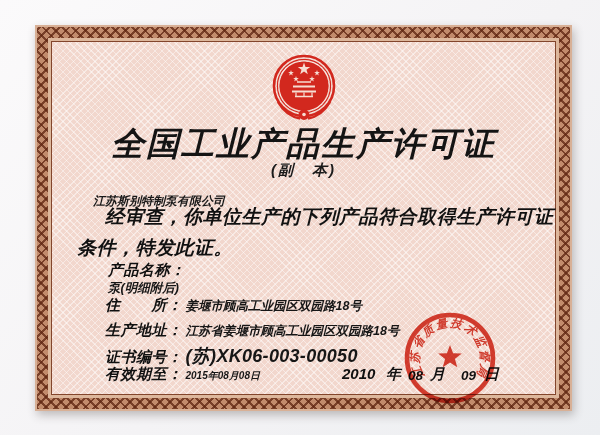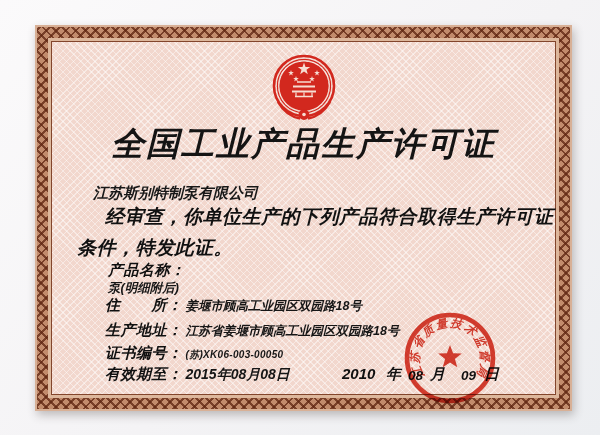--- a/index.html
+++ b/index.html
@@ -40,33 +40,33 @@
   .abs{position:absolute;}
   .title{
     left:0;right:0;top:95px;text-align:center;
     font-size:33px;font-weight:bold;color:#141414;letter-spacing:2px;
     white-space:nowrap;
   }
   .subtitle{
     left:0;right:0;top:134px;text-align:center;
     font-size:15px;font-weight:bold;color:#1a1a1a;letter-spacing:2px;
   }
-  .company{left:56px;top:157px;font-size:15px;font-weight:600;color:#181818;}
+  .company{left:56px;top:166px;font-size:12px;font-weight:600;color:#181818;}
   .stmt1{left:68px;top:177px;font-size:19px;font-weight:bold;color:#111;letter-spacing:.5px;white-space:nowrap;}
   .stmt2{left:40px;top:208px;font-size:19px;font-weight:bold;color:#111;letter-spacing:.5px;}
   .frow{left:68px;display:flex;align-items:baseline;white-space:nowrap;}
   .frow .lbl{font-size:15px;font-weight:bold;color:#101010;letter-spacing:.5px;}
   .frow .val{font-size:12.5px;font-weight:bold;color:#161616;margin-left:3px;}
   .row-product{top:234px;flex-direction:column;}
   .row-address{top:269px;}
   .row-site{top:294px;}
   .row-certno{top:317px;}
   .row-expiry{top:338px;}
-  .row-certno .val{font-size:10px;letter-spacing:.3px;text-align:center;}
-  .row-expiry .val{font-size:14px;}
+  .row-certno .val{font-size:18px;letter-spacing:.3px;text-align:center;}
+  .row-expiry .val{font-size:10px;}
   .footnote{left:70px;top:359px;font-size:9px;font-weight:bold;color:#222;letter-spacing:.3px;}
   .date-part{top:338px;font-size:15px;font-weight:bold;color:#101010;}
   .d-year{left:305px;}  .d-yu{left:349px;}
   .d-month{left:371px;font-size:13.5px;top:341px;}
   .d-mu{left:393px;}
   .d-day{left:424px;font-size:13.5px;top:341px;}
   .d-du{left:447px;}
   .emblem{left:228px;top:25px;}
   .seal{left:363px;top:281px;mix-blend-mode:multiply;opacity:.92;}
 </style>
@@ -94,20 +94,21 @@
       <path d="M27,39.5 h24" stroke="#f6ddd2" stroke-width="2" fill="none"></path>
       <path d="M30,44.5 h18" stroke="#f6ddd2" stroke-width="1.5" fill="none"></path>
       <path d="M31,40.5 v4 M39,40.5 v4 M47,40.5 v4" stroke="#f6ddd2" stroke-width="1.2"></path>
       <path d="M13,50 Q21,64 35,66.5" stroke="#d2281e" stroke-width="2.4" fill="none"></path>
       <path d="M65,50 Q57,64 43,66.5" stroke="#d2281e" stroke-width="2.4" fill="none"></path>
       <circle cx="39" cy="62.5" r="5.4" fill="#d2281e"></circle>
       <circle cx="39" cy="62.5" r="1.8" fill="#f6ddd2"></circle>
     </svg>
 
     <div class="abs title">全国工业产品生产许可证</div>
+    <div class="abs subtitle">(副　本)</div>
 
     <div class="abs company">江苏斯别特制泵有限公司</div>
     <div class="abs stmt1">经审查，你单位生产的下列产品符合取得生产许可证</div>
     <div class="abs stmt2">条件，特发此证。</div>
 
     <div class="abs frow row-product">
       <span class="lbl">产品名称：</span>
       <span class="val">泵(明细附后)</span>
     </div>
     <div class="abs frow row-address">

